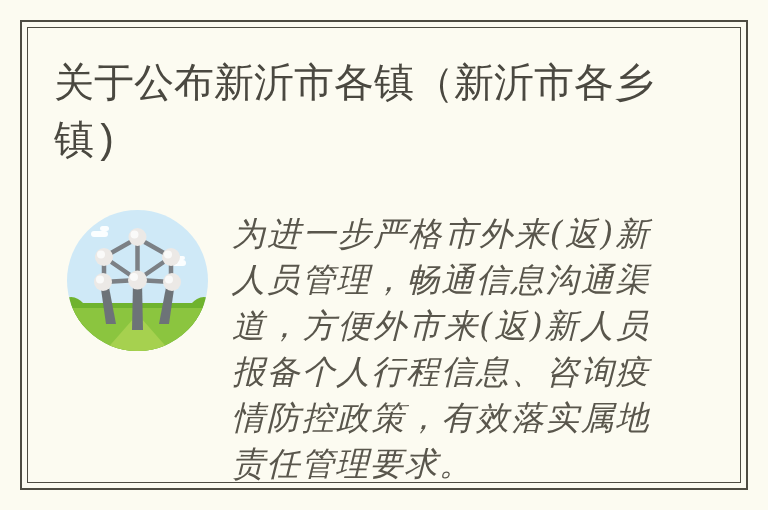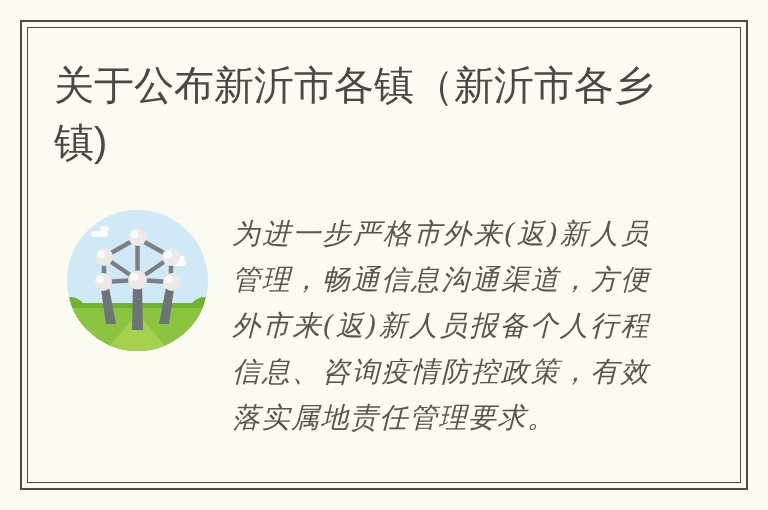--- a/index.html
+++ b/index.html
@@ -45,21 +45,21 @@
   .title {
     position: absolute;
     left: 54px;
     top: 57px;
     width: 600px;
     font-size: 40px;
     line-height: 57px;
     letter-spacing: 0px;
     color: #4a4840;
     font-weight: 400;
-    font-family: Liberation Sans, sans-serif;
+    font-family: Liberation Mono, monospace;
     white-space: pre-wrap;
   }
 
   
   .content {
     position: absolute;
     left: 54px;
     top: 205px;
     width: 620px;
     height: 250px;
@@ -79,21 +79,21 @@
     height: 141px;
   }
 
   
   .body-text {
     position: absolute;
     left: 178px;
     top: 6px;
     width: 418px;
     font-family: "DejaVu Serif", serif;
-    font-size: 28px;
+    font-size: 33px;
     line-height: 46px;
     color: #59564c;
     text-align: justify;
     text-justify: inter-character;
     letter-spacing: 1.5px;
     font-style: italic;
     font-weight: 400;
   }
 </style>
 </head>

